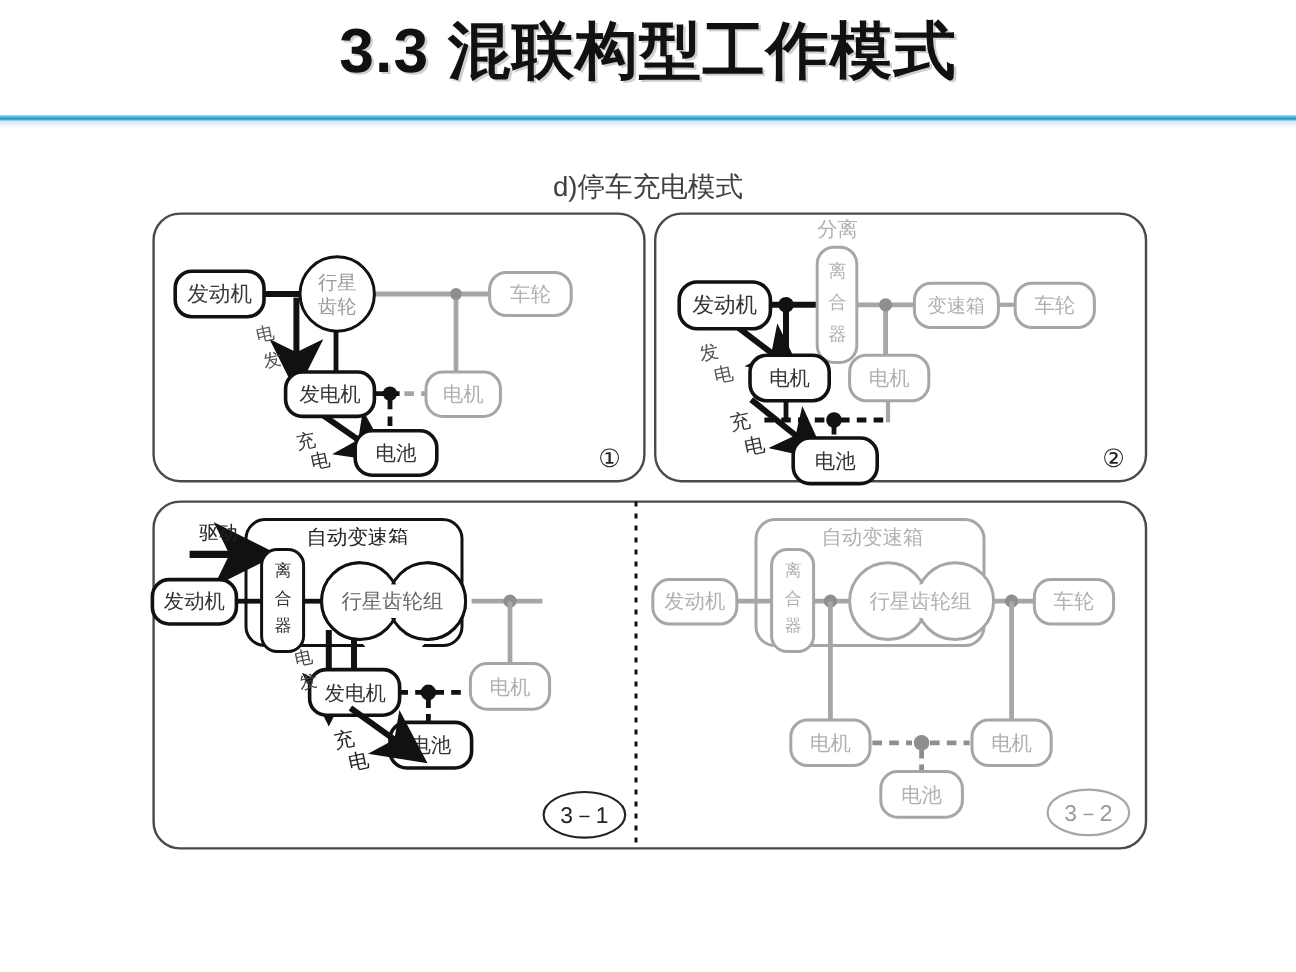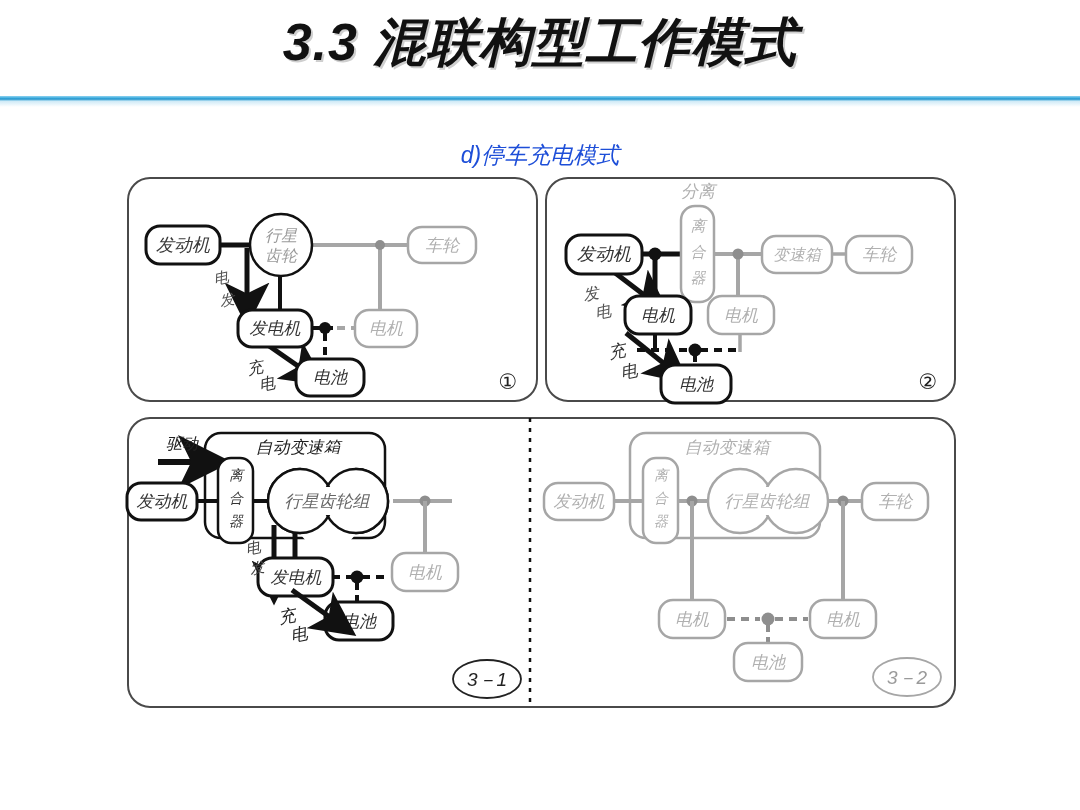--- a/index.html
+++ b/index.html
@@ -3,21 +3,21 @@
 <meta charset="utf-8">
 <style>
   html,body{margin:0;padding:0;}
   body{
     width:1080px;height:810px;
     background:#ffffff;
     font-family:"Liberation Sans","DejaVu Sans",sans-serif;
     overflow:hidden;
     position:relative;
   }
-  #slide{position:relative;width:1080px;height:810px;font-style:italic;}
+  #slide{position:relative;width:1080px;height:810px;}
 
   
   .slide-title{
     position:absolute;left:0;top:8px;width:1080px;
     text-align:center;
     font-size:52px;
     font-weight:bold;
     letter-spacing:1px;
     color:#111111;
     text-shadow:2px 2px 0 #cfcfcf;
@@ -27,21 +27,21 @@
   .title-rule{
     position:absolute;left:0;top:96px;width:1080px;height:5px;
     background:linear-gradient(to bottom,#8fd3f0 0%,#38a9dd 45%,#1f8fc7 60%,#bfe6f7 100%);
   }
   .title-rule-soft{
     position:absolute;left:0;top:101px;width:1080px;height:6px;
     background:linear-gradient(to bottom,rgba(180,222,242,.65),rgba(255,255,255,0));
   }
   .sub-caption{
     position:absolute;left:0;top:140px;width:1080px;text-align:center;
-    font-size:23px;color:#1d4ed8;
+    font-size:23px;color:#404040;
     font-family:"Liberation Sans","DejaVu Sans",sans-serif;
   }
 
   
   #diagram{position:absolute;left:0;top:165px;width:1080px;height:570px;}
 
   
   .t{font-family:"Liberation Sans","DejaVu Sans",sans-serif;}
 </style>
 </head>

